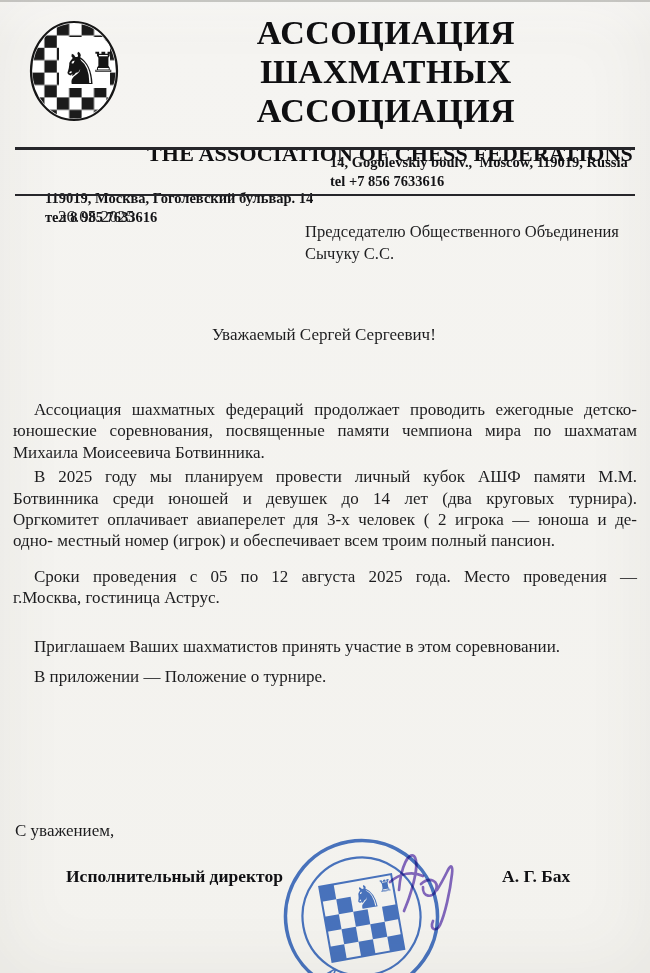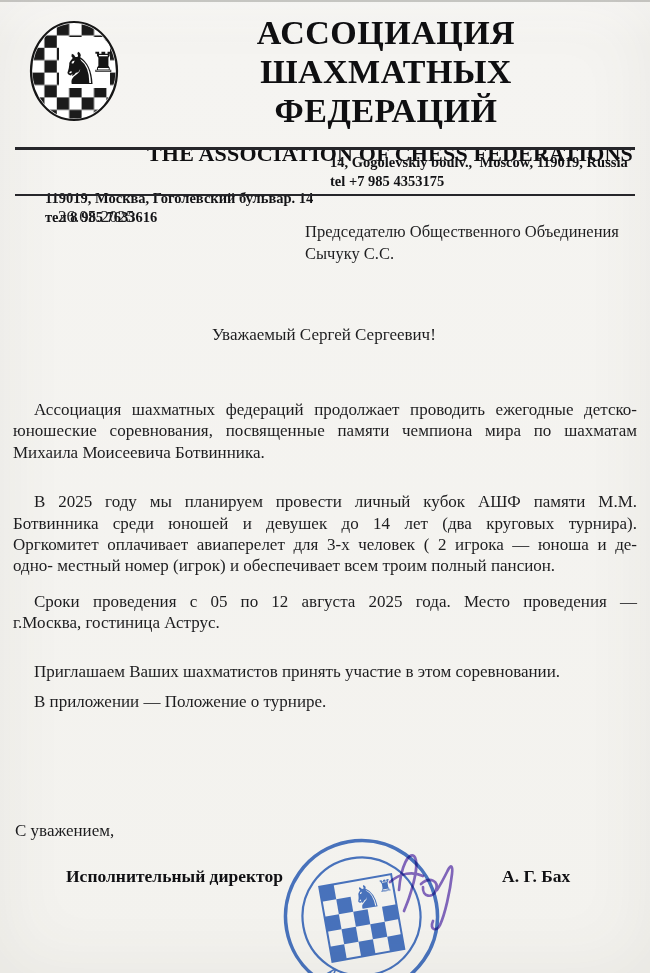--- a/index.html
+++ b/index.html
@@ -16,21 +16,21 @@
   .rule1{top:147px;height:2.5px;}
   .rule2{top:194px;height:2px;}
   .addr{position:absolute;top:153px;font-size:14.5px;font-weight:bold;line-height:19px;color:#131316;}
   .addr-ru{left:45px;width:285px;margin-top:36px;}
   .addr-en{left:330px;width:310px;}
   .date{position:absolute;left:58px;top:207px;font-size:17px;}
   .addressee{position:absolute;left:305px;top:221px;font-size:16.5px;line-height:22px;}
   .salutation{position:absolute;left:212px;top:325px;font-size:17px;}
   .body{position:absolute;left:13px;top:399px;width:624px;font-size:17px;line-height:21.4px;}
   .para{margin:0;}
-  .para.p0{margin-bottom:28px;}
+  .para.p0{margin-bottom:3px;}
   .para.p1{margin-bottom:14px;}
   .para.p2{margin-bottom:27px;}
   .para.p3{margin-bottom:9px;}
   .line{text-align:justify;}
   .line.just{text-align-last:justify;}
   .line.ind{text-indent:21px;}
   .closing{position:absolute;left:15px;top:821px;font-size:17px;}
   .signer-title{position:absolute;left:66px;top:866px;font-weight:bold;font-size:17.5px;color:#101013;}
   .signer-name{position:absolute;left:502px;top:866px;font-weight:bold;font-size:17.5px;color:#101013;}
   .stamp{position:absolute;left:279px;top:834px;mix-blend-mode:multiply;opacity:.92;}
@@ -56,33 +56,33 @@
     <g clip-path="url(#ec)">
       <rect x="0" y="0" width="92" height="102" fill="url(#chkB)"></rect>
       <rect x="31" y="17" width="51" height="51" fill="#ffffff"></rect>
       <text x="52" y="64" text-anchor="middle" font-size="44" fill="#151515" font-family="'DejaVu Sans',sans-serif">♞</text>
       <text x="75" y="52" text-anchor="middle" font-size="28" fill="#151515" font-family="'DejaVu Sans',sans-serif">♜</text>
     </g>
   </svg>
 
   <div class="titles">
     <div class="title-ru">АССОЦИАЦИЯ ШАХМАТНЫХ</div>
-    <div class="title-ru">ФЕДЕРАЦИЙ</div>
+    <div class="title-ru">АССОЦИАЦИЯ</div>
     <div class="title-en">THE ASSOCIATION OF CHESS FEDERATIONS</div>
   </div>
 
   <div class="rule rule1"></div>
 
   <div class="addr addr-ru">
     <div>119019, Москва, Гоголевский бульвар. 14</div>
     <div>тел 8 985 7633616</div>
   </div>
   <div class="addr addr-en">
     <div>14, Gogolevskiy boulv.,&nbsp; Moscow, 119019, Russia</div>
-    <div>tel +7 985 4353175</div>
+    <div>tel +7 856 7633616</div>
   </div>
 
   <div class="rule rule2"></div>
 
   <div class="date">26.05.2025</div>
 
   <div class="addressee">
     <div>Председателю Общественного Объединения</div>
     <div>Сычуку С.С.</div>
   </div>

